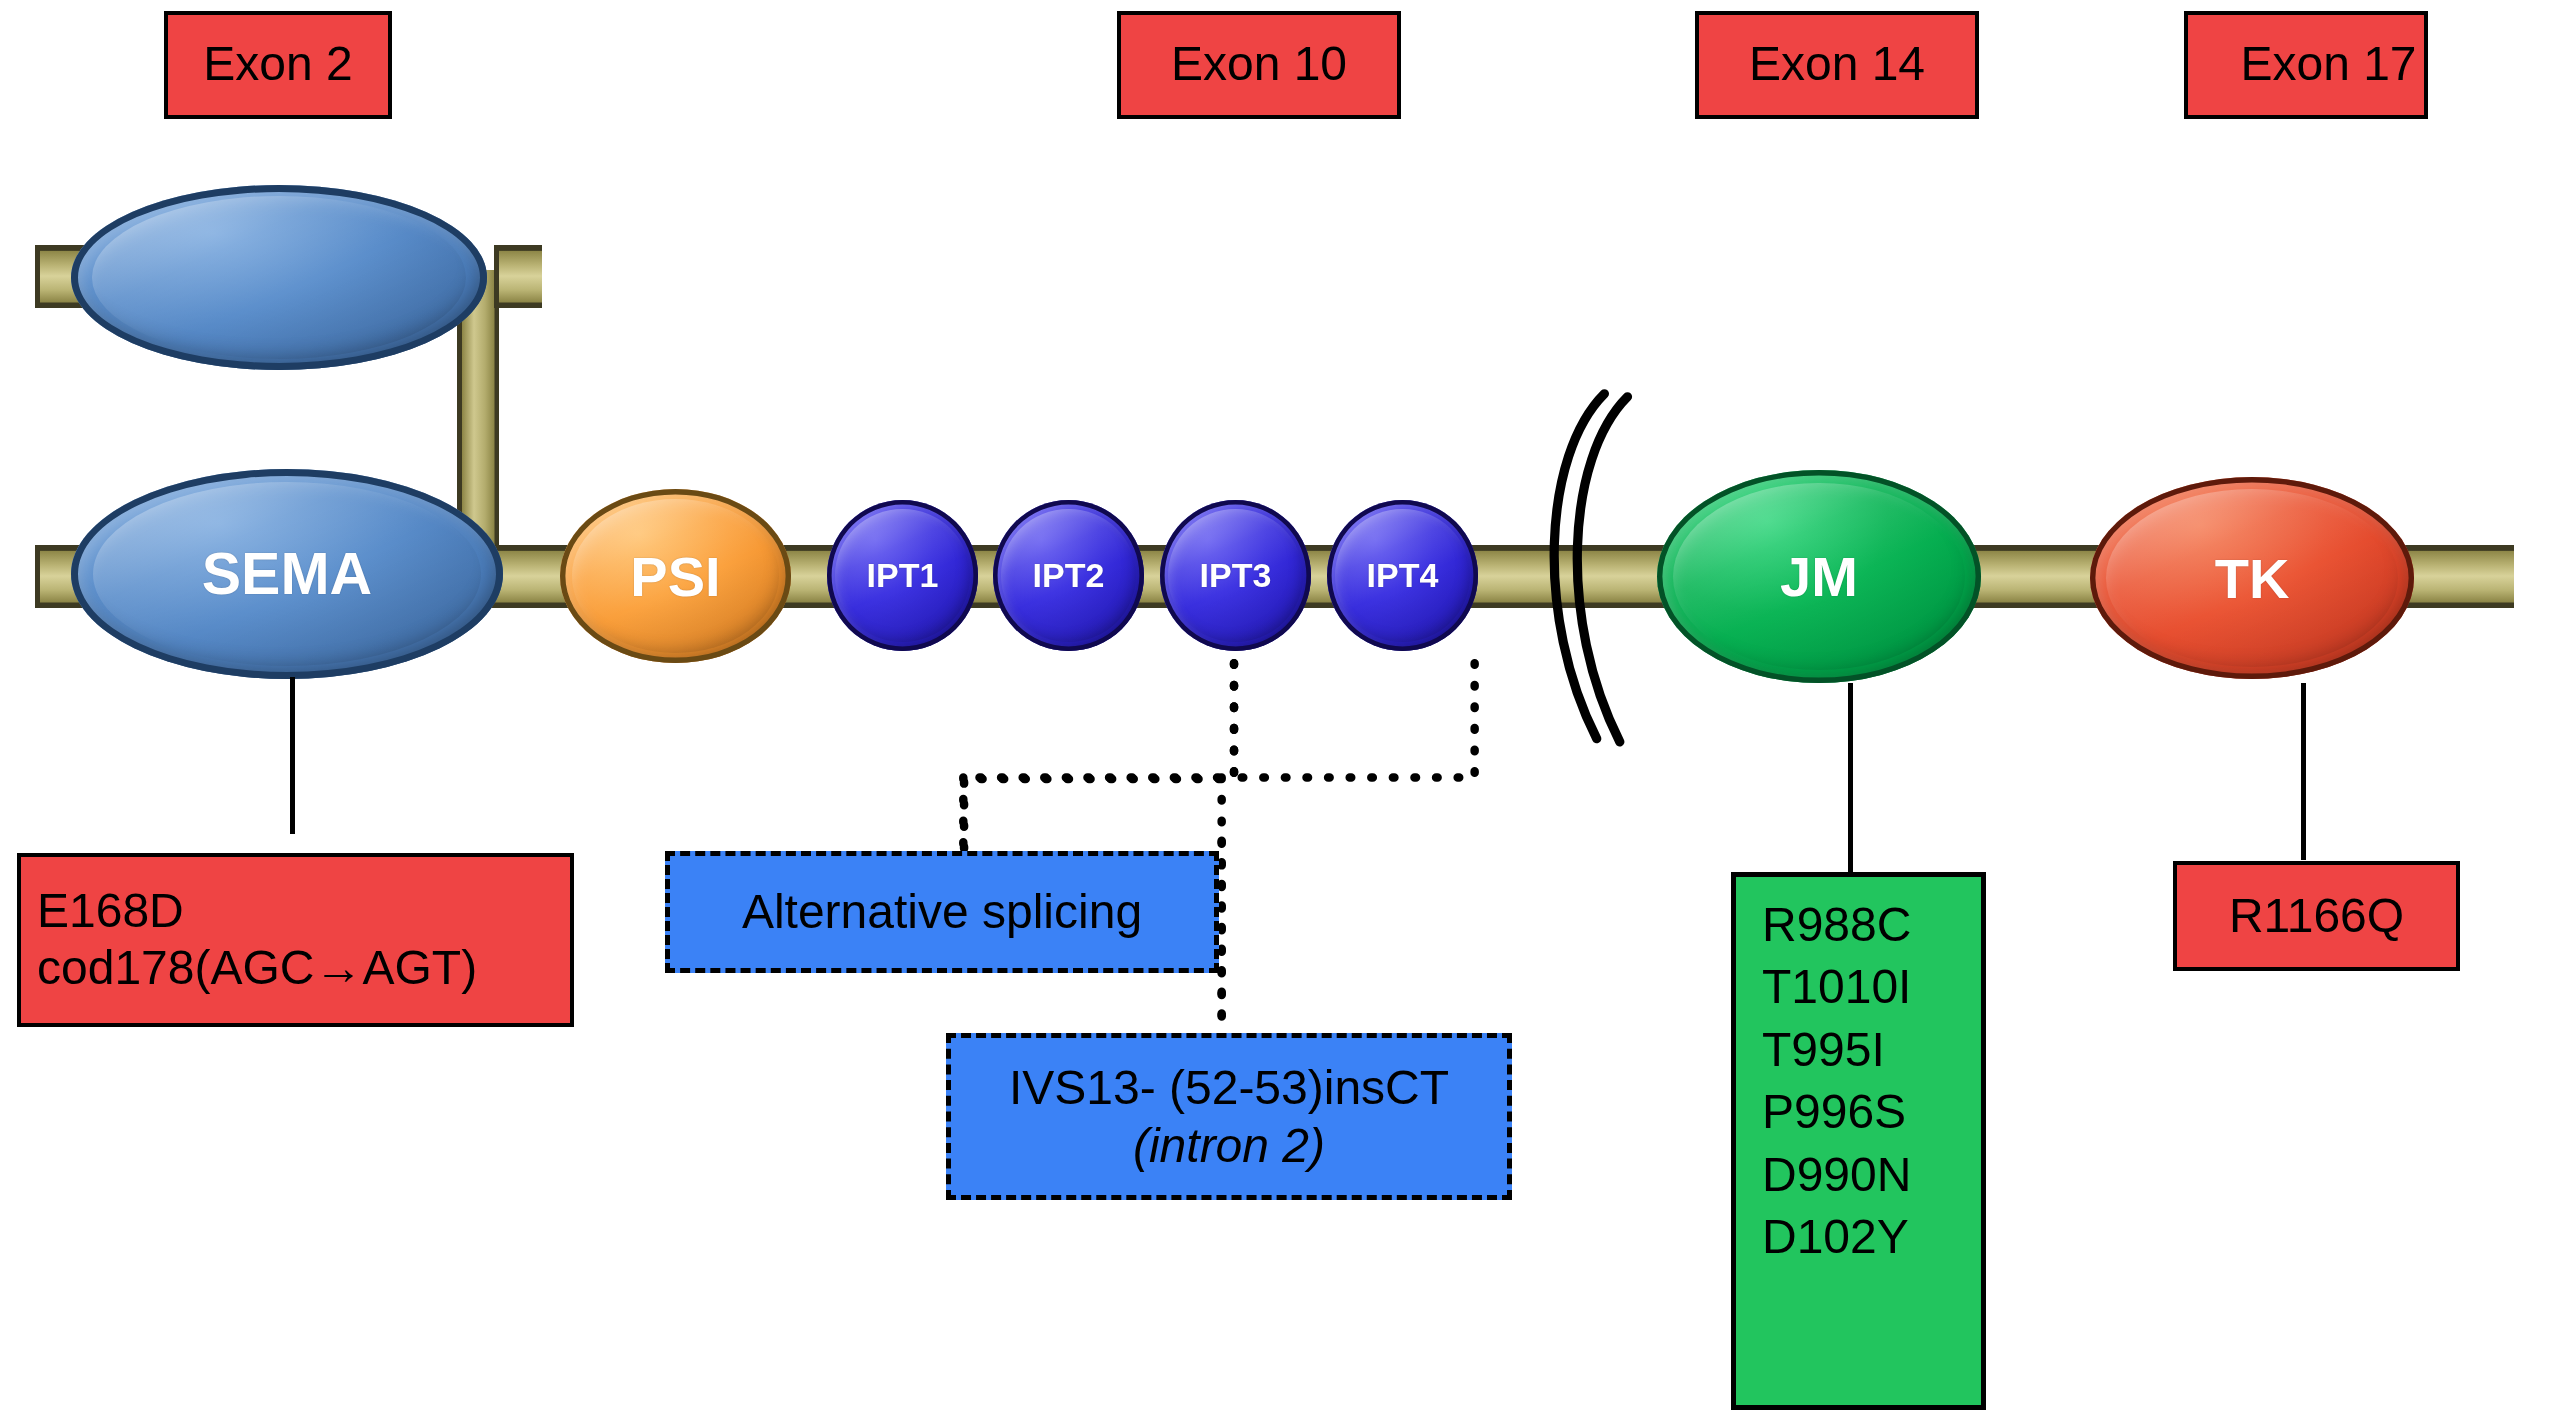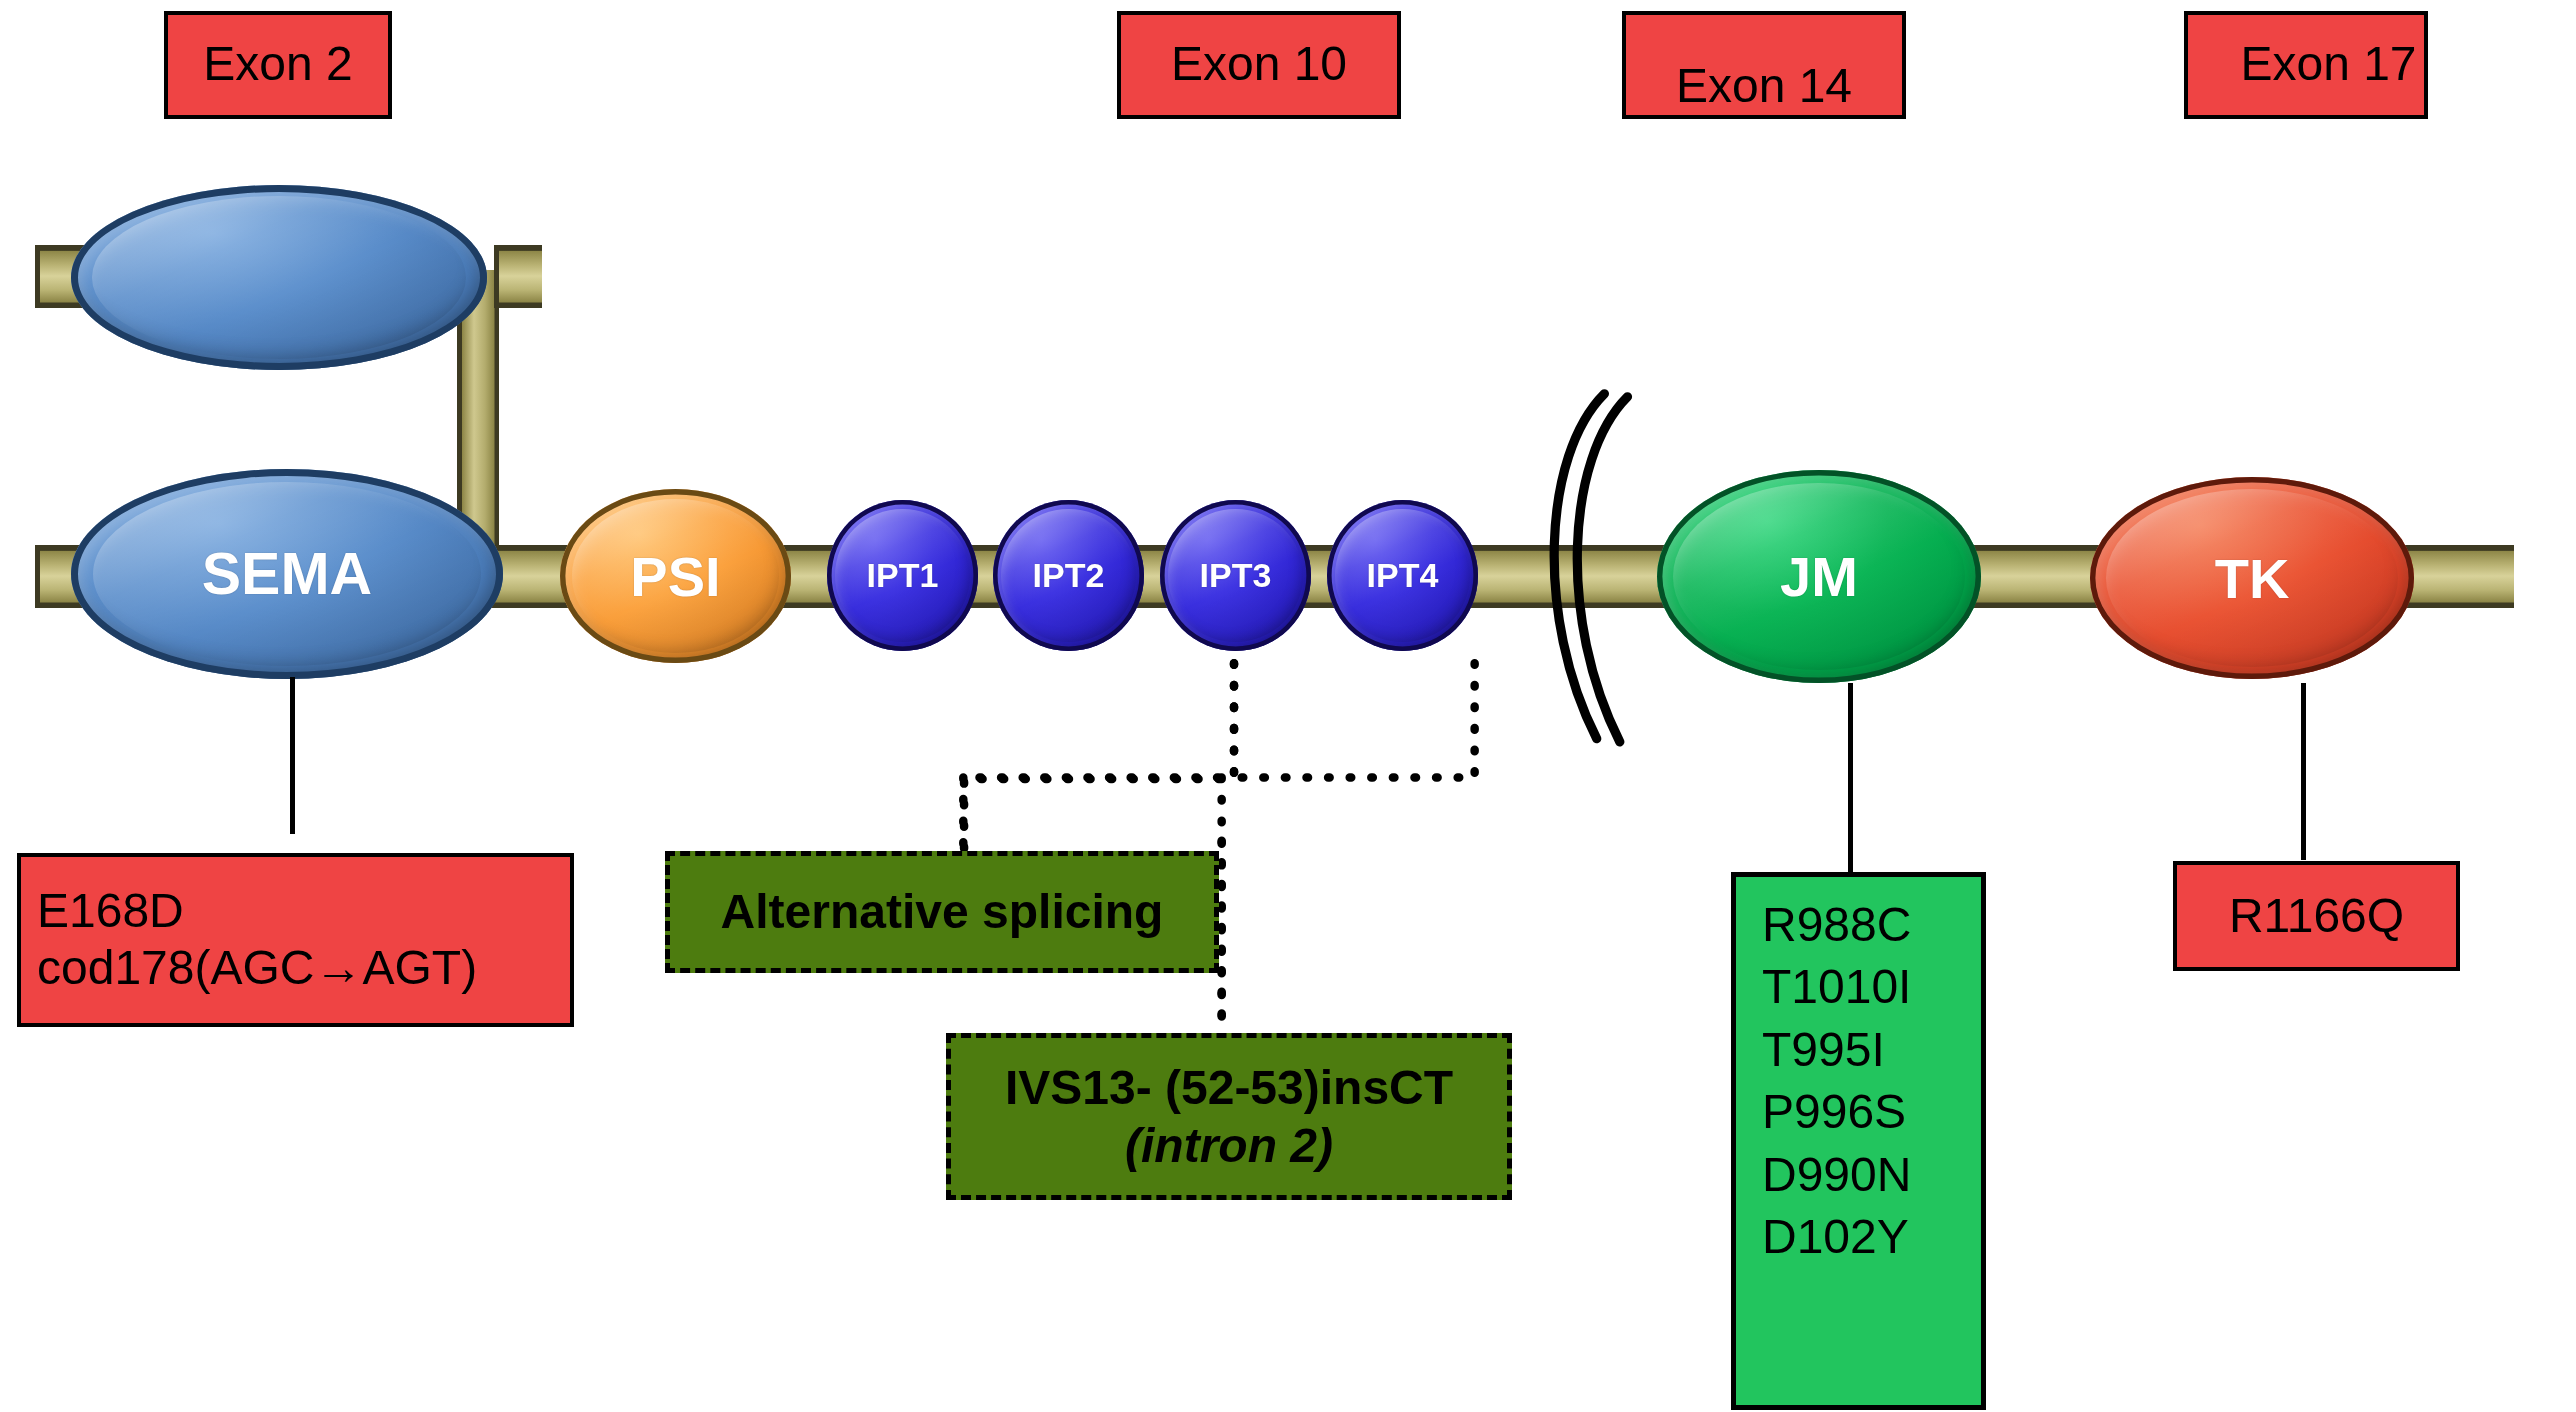--- a/index.html
+++ b/index.html
@@ -26,28 +26,27 @@
   }
   .box.center{align-items:center;}
   .box.left{align-items:flex-start;padding-left:16px;}
 
   
   .exon-box{height:108px;font-size:48px;}
 
   
   .dbox{
     position:absolute;
-    background:#4d7c0f;
+    background:#3b82f6;
     border:5.4px dashed #000000;
     box-sizing:border-box;
     display:flex;flex-direction:column;
     align-items:center;justify-content:center;
     color:#000;font-size:48px;line-height:1.2;
     z-index:31;
-    font-weight:bold;
   }
   .ital{font-style:italic;}
 
   
   .mutlist{
     position:absolute;background:#22c55e;border:5.4px solid #000;
     box-sizing:border-box;
     display:flex;flex-direction:column;justify-content:flex-start;
     padding:17px 0 17px 26px;
     font-size:48px;line-height:1.30;z-index:30;
@@ -145,21 +144,21 @@
 <body>
 
 <div id="stage">
 
   <div class="box center exon-box" style="left:164px;top:10.8px;width:228px;">
     <span>Exon 2</span>
   </div>
   <div class="box center exon-box" style="left:1117px;top:10.8px;width:284px;">
     <span>Exon 10</span>
   </div>
-  <div class="box center exon-box" style="left:1622px;top:10.8px;width:284px;justify-content:flex-end;">
+  <div class="box center exon-box" style="left:1695px;top:10.8px;width:284px;">
     <span>Exon 14</span>
   </div>
   <div class="box center exon-box" style="left:2184px;top:10.8px;width:244px;padding-left:45px;">
     <span>Exon 17</span>
   </div>
 
   <div class="stub" style="left:35px;top:245px;width:66px;height:63px;"></div>
 
   <div class="stub" style="left:494px;top:245px;width:48px;height:63px;"></div>
 

